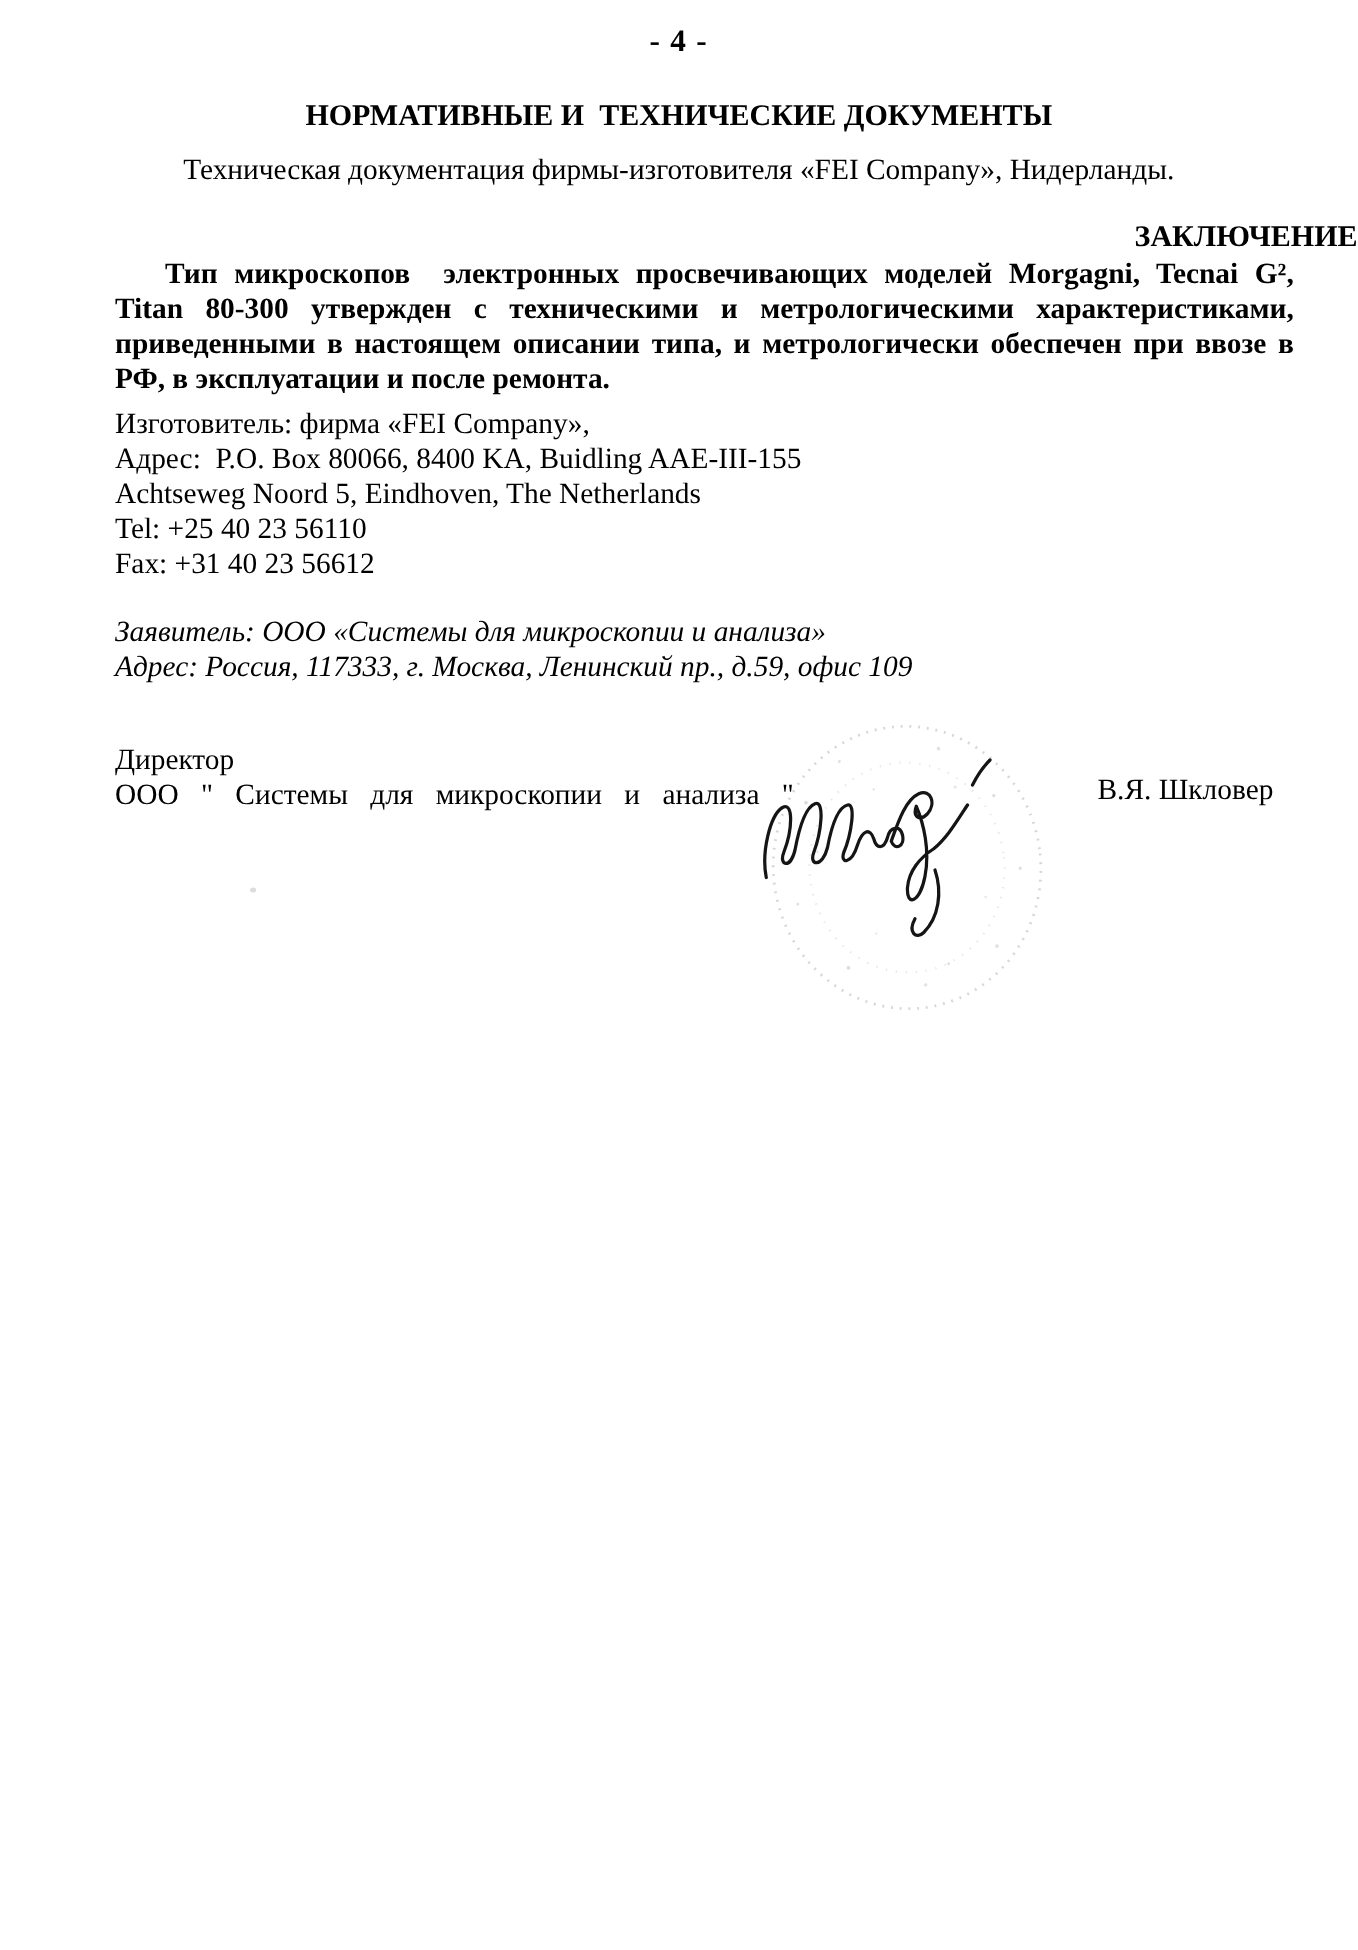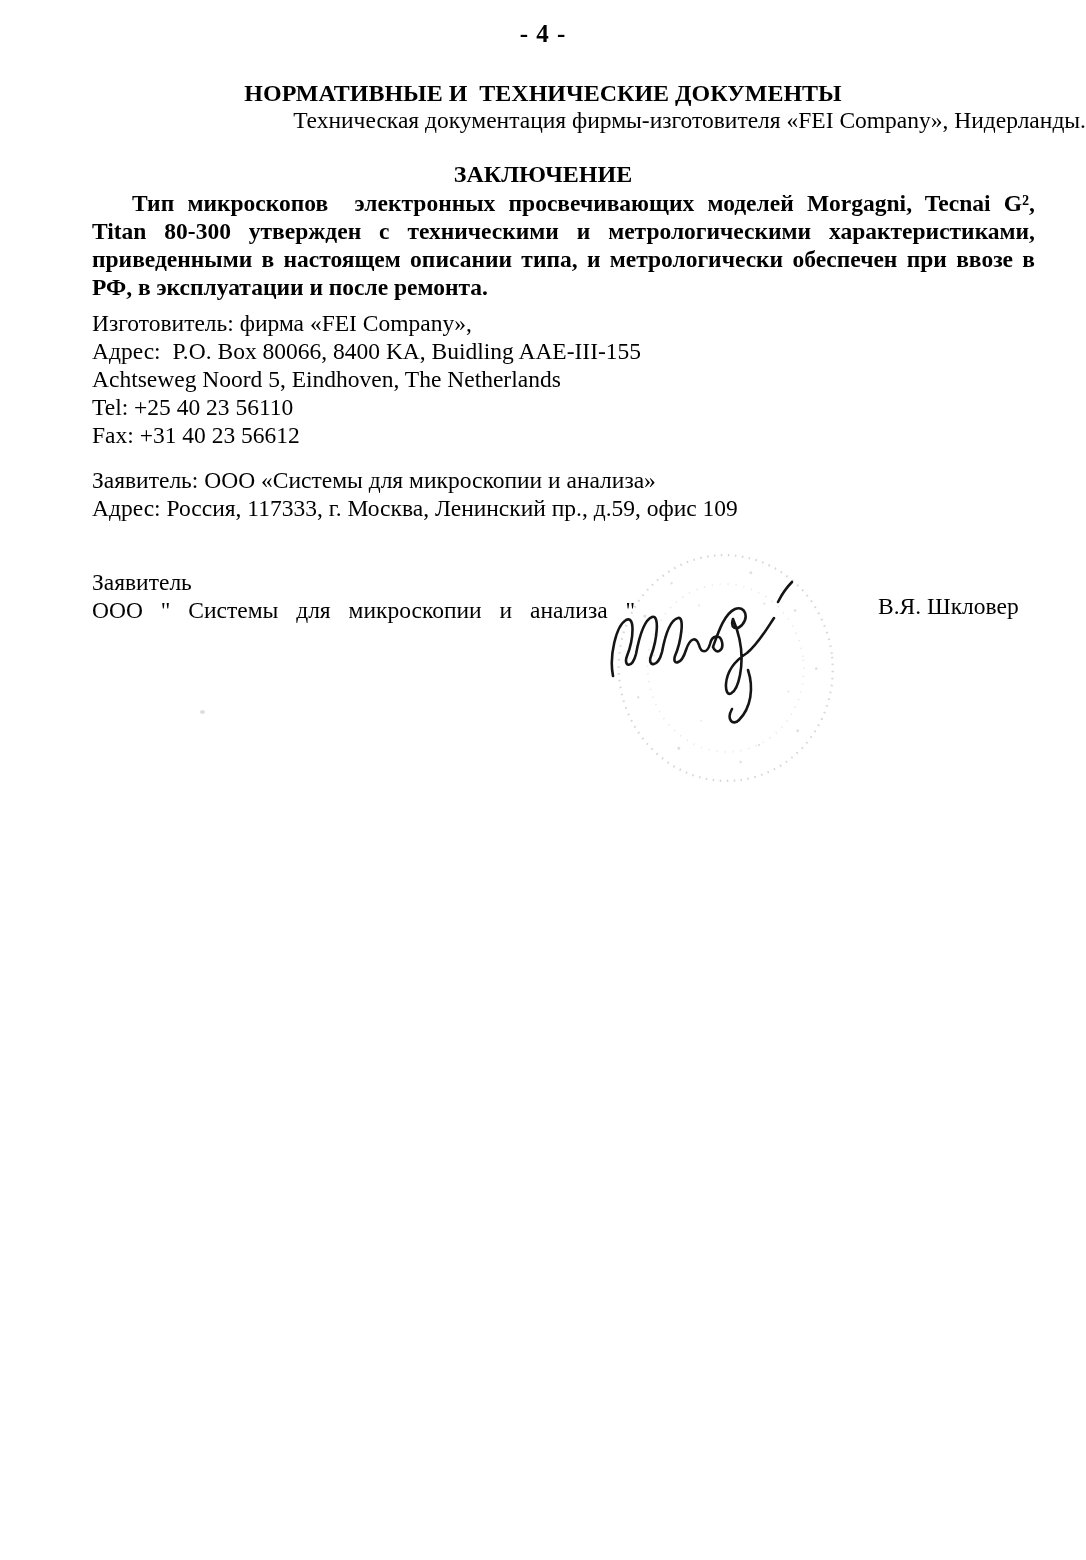--- a/index.html
+++ b/index.html
@@ -25,44 +25,44 @@
   }
   .title {
     margin-top: 32px;
     text-align: center;
     font-weight: 700;
     font-size: 24px;
     line-height: 26px;
     white-space: pre-wrap;
   }
   .subtitle {
-    margin-top: 1px;
-    text-align: right;
+    margin-top: 17px;
+    text-align: center;
     font-size: 23.5px;
     line-height: 27px;
     white-space: pre-wrap;
   }
   .conclusion-title {
     margin-top: 27px;
-    text-align: center;
+    text-align: right;
     font-weight: 700;
     font-size: 24px;
     line-height: 26px;
   }
   .para {
     margin: 2px 51px 0 92px;
     text-align: justify;
     text-indent: 40px;
     white-space: pre-wrap;
     font-weight: bold;
   }
   .block { margin-left: 92px; margin-right: 51px; }
   .block div { white-space: pre-wrap; }
   .block-manufacturer { margin-top: 8px; }
-  .block-applicant { margin-top: 17px; }
+  .block-applicant { margin-top: 27px; font-style: italic; }
   .sig-area {
     position: relative;
     margin-top: 46px;
     margin-left: 92px;
     height: 280px;
   }
   .role-line2 { word-spacing: 12px; white-space: nowrap; }
   .signer { position: absolute; left: 786px; top: 24px; white-space: nowrap; }
   .stamp {
     position: absolute;
@@ -115,21 +115,21 @@
     <div>Tel: +25 40 23 56110</div>
     <div>Fax: +31 40 23 56612</div>
   </div>
 
   <div class="block block-applicant">
     <div>Заявитель: ООО «Системы для микроскопии и анализа»</div>
     <div>Адрес: Россия, 117333, г. Москва, Ленинский пр., д.59, офис 109</div>
   </div>
 
   <div class="sig-area">
-    <div>Заявитель</div>
+    <div>Директор</div>
     <div class="role-line2">ООО " Системы для микроскопии и анализа "</div>
 
     <div class="stamp">
       <svg width="230" height="240" viewBox="0 0 230 240" aria-hidden="true">
         <g fill="none" stroke="#9d9d9d">
           <ellipse cx="115" cy="120" rx="107" ry="113" stroke-width="2.2" stroke-dasharray="1.5,5.5" opacity="0.42"></ellipse>
           <ellipse cx="115" cy="120" rx="78" ry="84" stroke-width="1.8" stroke-dasharray="1,7" opacity="0.26"></ellipse>
         </g>
         <g fill="#9d9d9d">
           <circle cx="40" cy="60" r="1.5" opacity="0.35"></circle>

